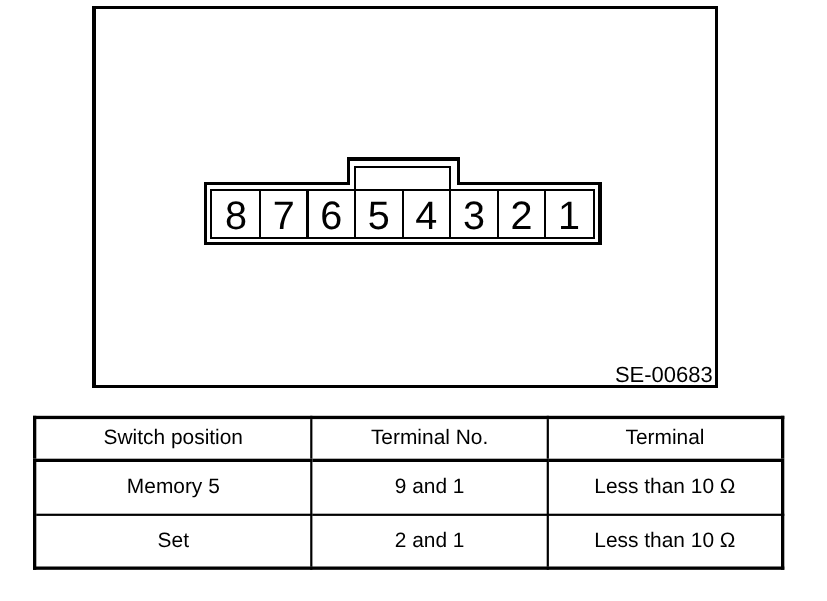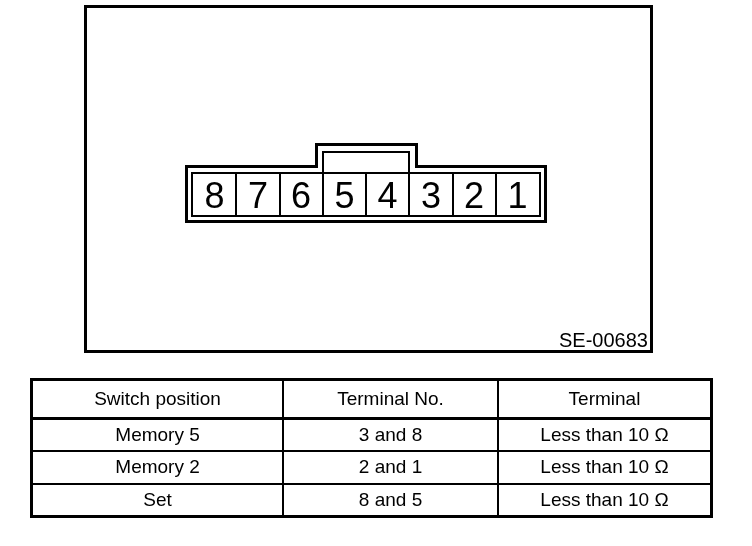--- a/index.html
+++ b/index.html
@@ -117,29 +117,24 @@
     <thead>
       <tr>
         <th>Switch position</th>
         <th>Terminal No.</th>
         <th>Terminal</th>
       </tr>
     </thead>
     <tbody>
       <tr>
         <td>Memory 5</td>
-        <td>3 and 8</td>
-        <td>Less than 10 Ω</td>
-      </tr>
-      <tr>
-        <td>Memory 2</td>
-        <td>2 and 1</td>
+        <td>9 and 1</td>
         <td>Less than 10 Ω</td>
       </tr>
       <tr>
         <td>Set</td>
-        <td>8 and 5</td>
+        <td>2 and 1</td>
         <td>Less than 10 Ω</td>
       </tr>
     </tbody>
   </table>
 
 </div>
 
 </body></html>

